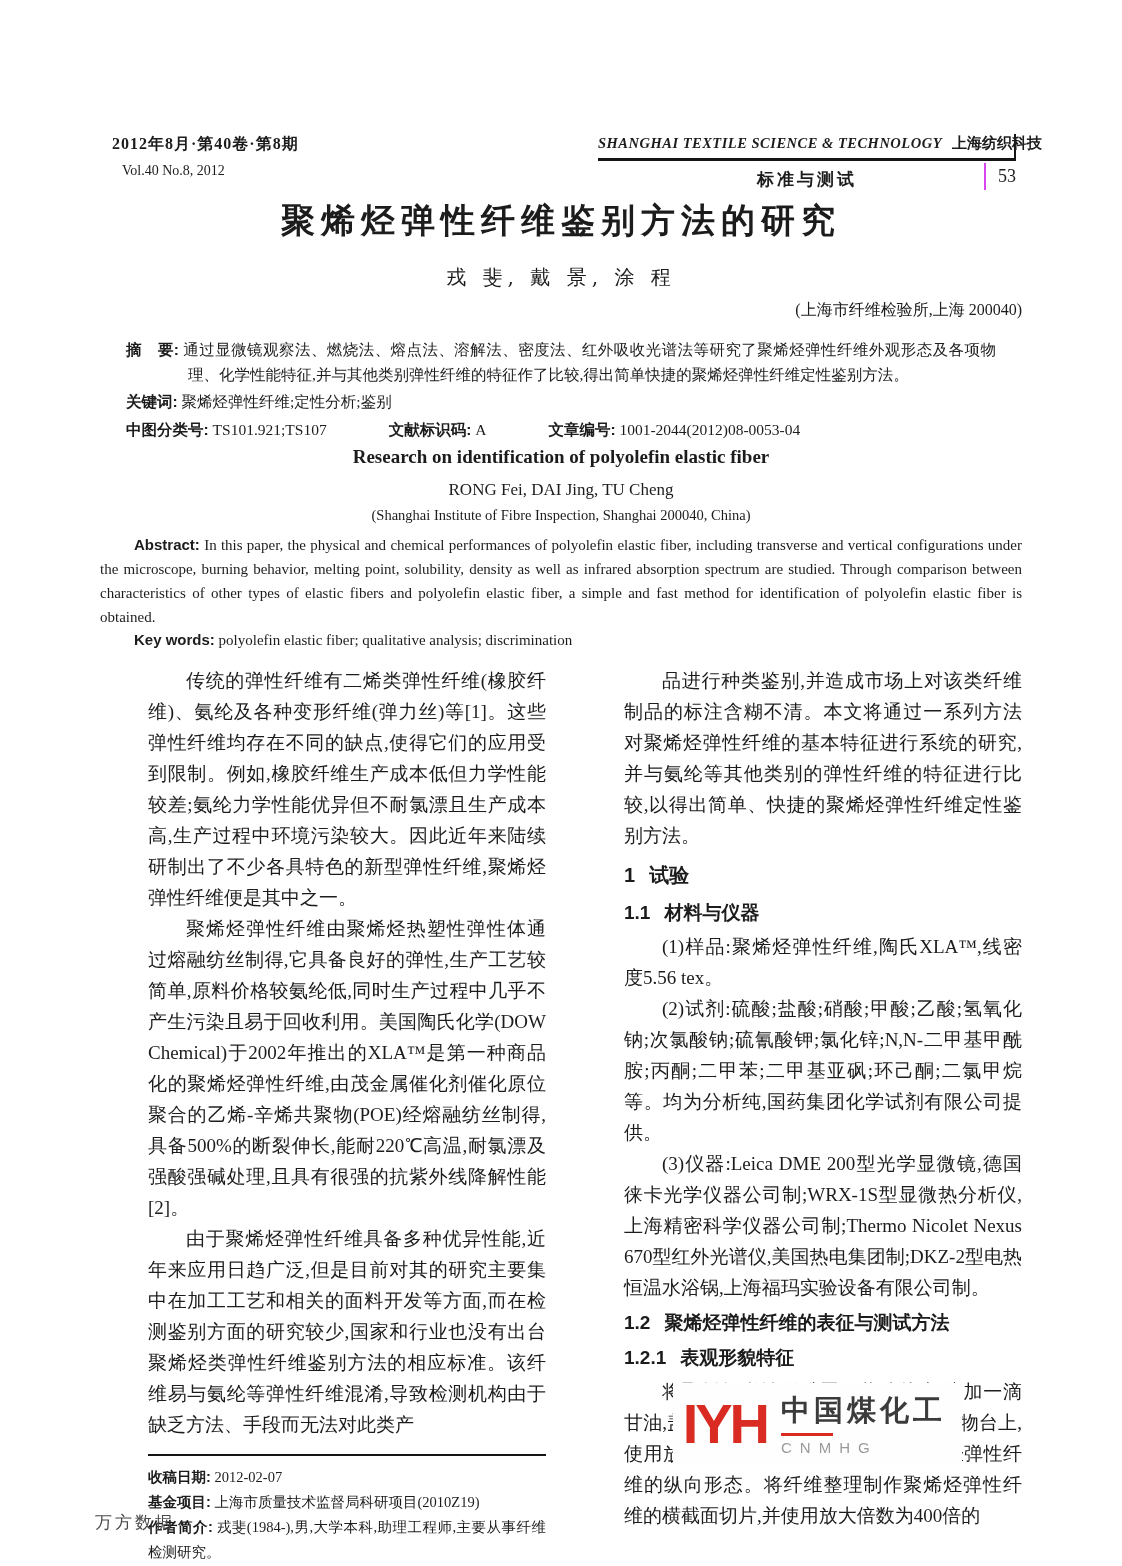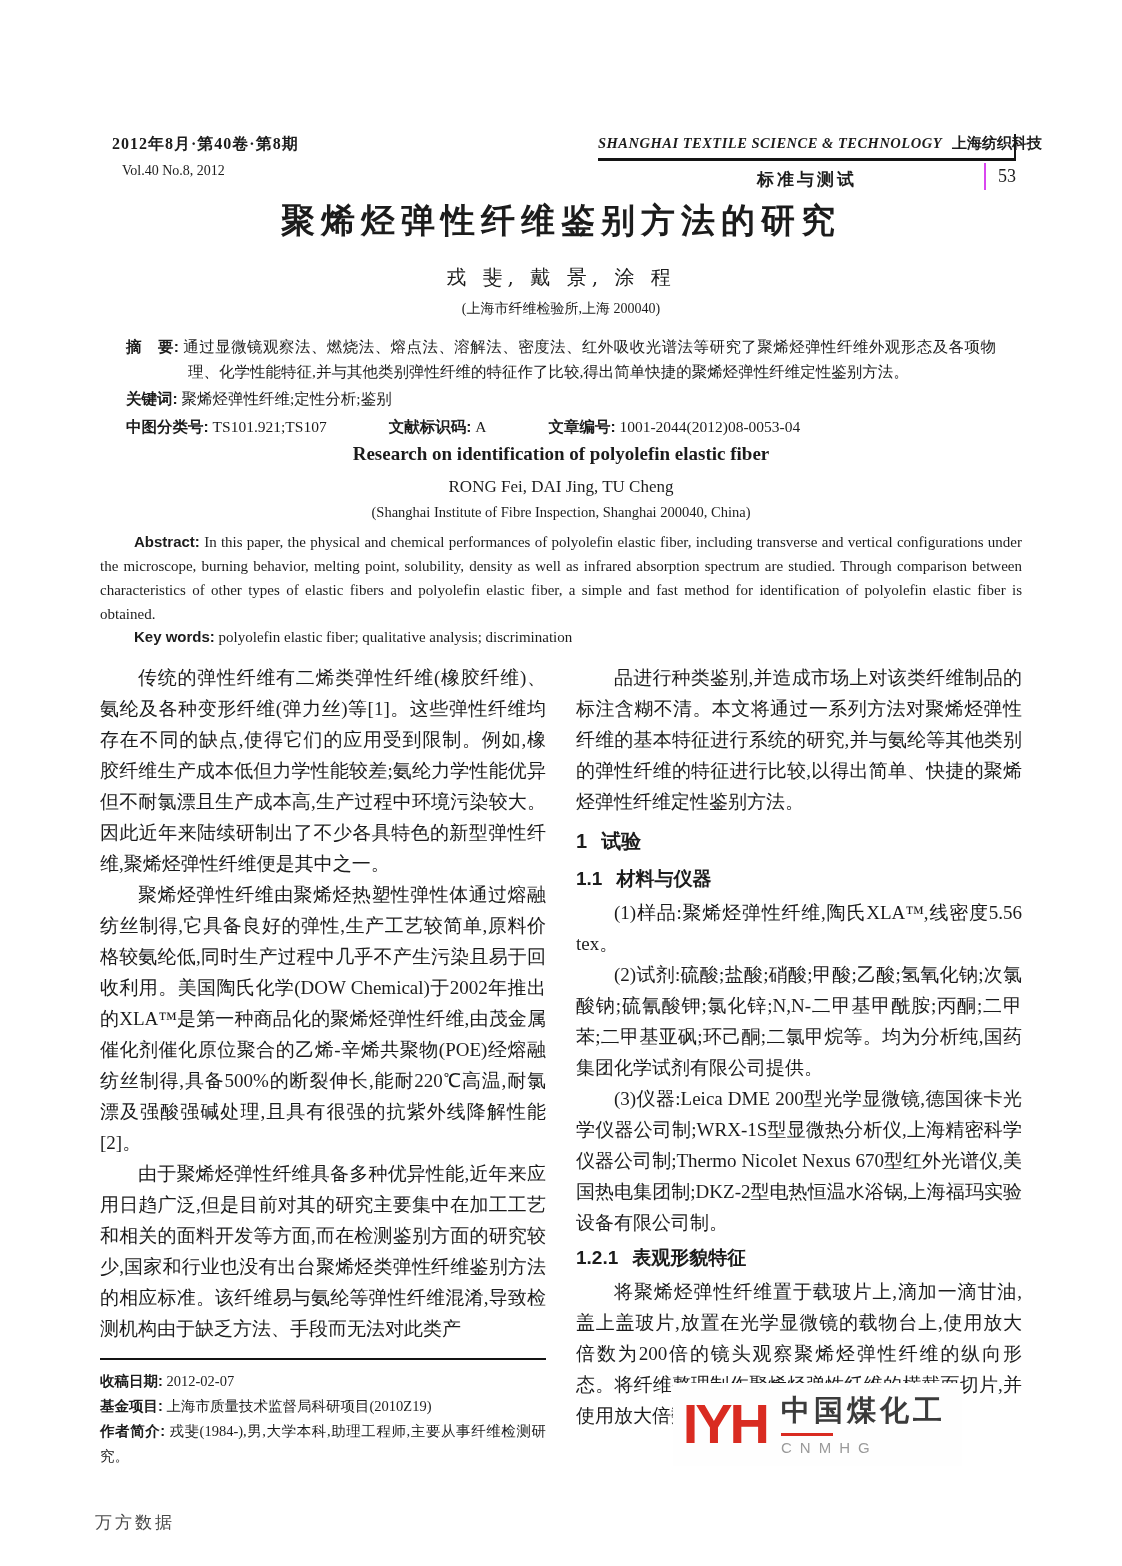--- a/index.html
+++ b/index.html
@@ -21,34 +21,34 @@
   .j-cn { font-weight:bold; font-size:15px; margin-left:6px; font-family:"Liberation Sans",sans-serif; }
   .hdr-sub { position:relative; padding-top:7px; text-align:center; height:34px; }
   .hdr-section { font-weight:bold; font-size:17px; letter-spacing:3px; font-family:"Liberation Sans",sans-serif; }
   .hdr-page { position:absolute; right:0; top:2px; font-size:18px;
     border-left:2px solid #d946ef; padding:3px 0 3px 12px;margin-left:48px; }
   
   .main { position:absolute; top:198px; left:100px; width:922px; }
   .title { text-align:center; font-size:34px; font-weight:bold; letter-spacing:6px; }
   .authors { text-align:center; font-size:20px; margin-top:20px; letter-spacing:5px;
     font-family:"DejaVu Serif", serif; }
-  .affil { text-align:center; font-size:14px; margin-top:9px; }
+  .affil { text-align:right; font-size:16px; margin-top:9px; }
   .lbl { font-family:"Liberation Sans",sans-serif; font-weight:bold; }
   .abs { margin-top:16px; padding:0 26px; font-size:15.5px; line-height:25px; }
   .abs-main { text-align:justify; padding-left:62px; text-indent:-62px; }
   .abs-kw { margin-top:2px; }
   .meta-row { display:flex; gap:62px; margin-top:3px; white-space:nowrap; }
   .en-title { text-align:center; font-weight:bold; font-size:19px; margin-top:4px; }
   .en-authors { text-align:center; font-size:17px; margin-top:12px; }
   .en-affil { text-align:center; font-size:14.5px; margin-top:7px; }
   .en-abs { margin-top:9px; font-size:15px; line-height:24px; text-align:justify; text-indent:34px; }
   .en-kw { font-size:15px; margin-top:2px; text-indent:34px; }
   
   .columns { display:flex; gap:30px; margin-top:16px; }
-  .col { width:446px; font-size:19px; line-height:31px; text-align:justify; }
+  .col { width:446px; font-size:19px; line-height:31px; text-align:justify;margin-left:48px; }
   .col p { text-indent:2em; }
   .sec-h1 { font-family:"Liberation Sans",sans-serif; font-weight:bold; font-size:20px; margin:9px 0 6px; }
   .sec-h2 { font-family:"Liberation Sans",sans-serif; font-weight:bold; font-size:19px; margin:4px 0 3px; }
   .sec-h1 .num, .sec-h2 .num { margin-right:14px; }
   .footnote { margin-top:14px; border-top:2px solid #141414; width:100%; padding-top:9px;
     font-size:14.5px; line-height:25px; text-align:justify; }
   .footnote .lbl { font-size:14.5px; }
   
   .watermark { position:absolute; right:160px; bottom:100px; background:#fefefe;
     display:flex; align-items:center; gap:14px; padding:8px 16px 10px 10px; }
@@ -153,20 +153,23 @@
         <div class="sec-h1">
           <span class="num">1</span><span>试验</span>
         </div>
         <div class="sec-h2">
           <span class="num">1.1</span><span>材料与仪器</span>
         </div>
         <p>(1)样品:聚烯烃弹性纤维,陶氏XLA™,线密度5.56 tex。</p>
         <p>(2)试剂:硫酸;盐酸;硝酸;甲酸;乙酸;氢氧化钠;次氯酸钠;硫氰酸钾;氯化锌;N,N-二甲基甲酰胺;丙酮;二甲苯;二甲基亚砜;环己酮;二氯甲烷等。均为分析纯,国药集团化学试剂有限公司提供。</p>
         <p>(3)仪器:Leica DME 200型光学显微镜,德国徕卡光学仪器公司制;WRX-1S型显微热分析仪,上海精密科学仪器公司制;Thermo Nicolet Nexus 670型红外光谱仪,美国热电集团制;DKZ-2型电热恒温水浴锅,上海福玛实验设备有限公司制。</p>
         <div class="sec-h2">
+          <span class="num">1.2</span><span>聚烯烃弹性纤维的表征与测试方法</span>
+        </div>
+        <div class="sec-h2">
           <span class="num">1.2.1</span><span>表观形貌特征</span>
         </div>
         <p>将聚烯烃弹性纤维置于载玻片上,滴加一滴甘油,盖上盖玻片,放置在光学显微镜的载物台上,使用放大倍数为200倍的镜头观察聚烯烃弹性纤维的纵向形态。将纤维整理制作聚烯烃弹性纤维的横截面切片,并使用放大倍数为400倍的</p>
       </div>
     </div>
   </div>
 
   <div class="watermark">
     <span class="wm-logo">IYH</span>
     <span>

